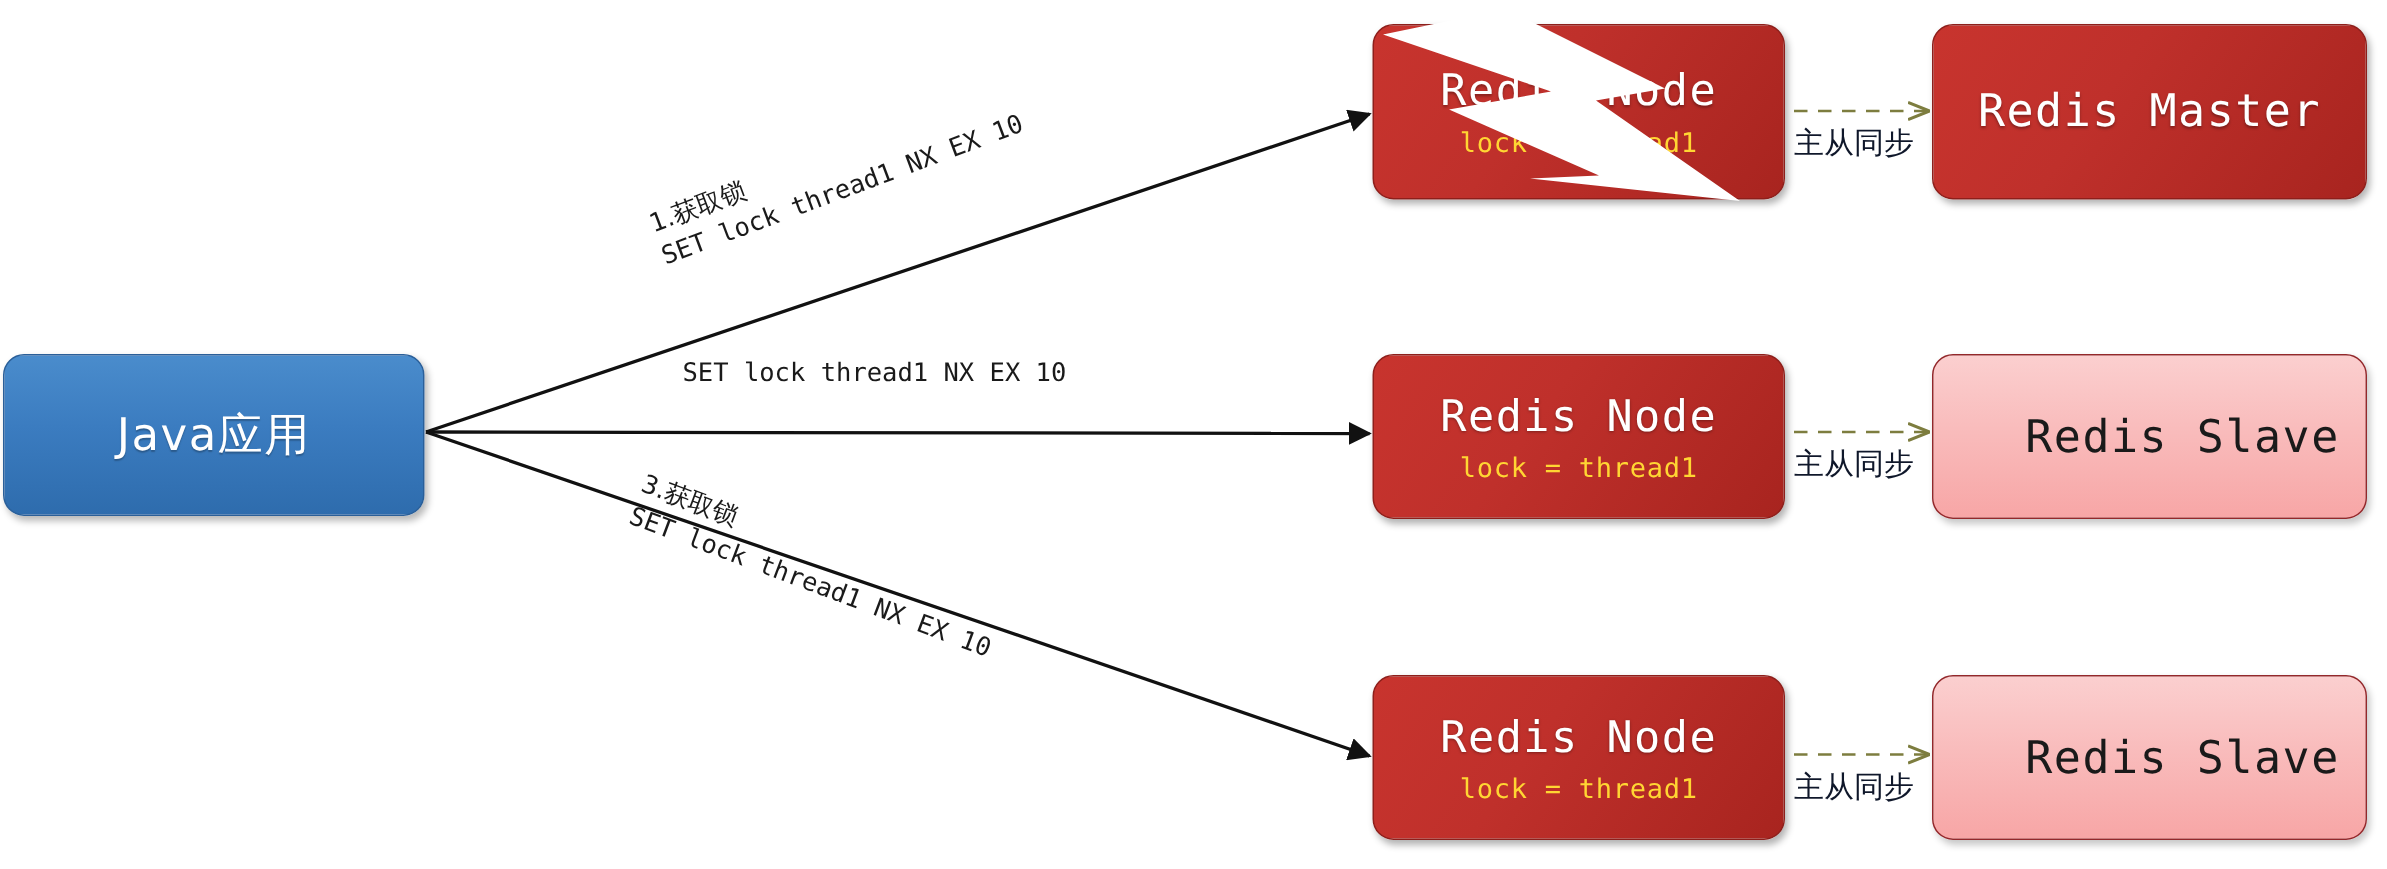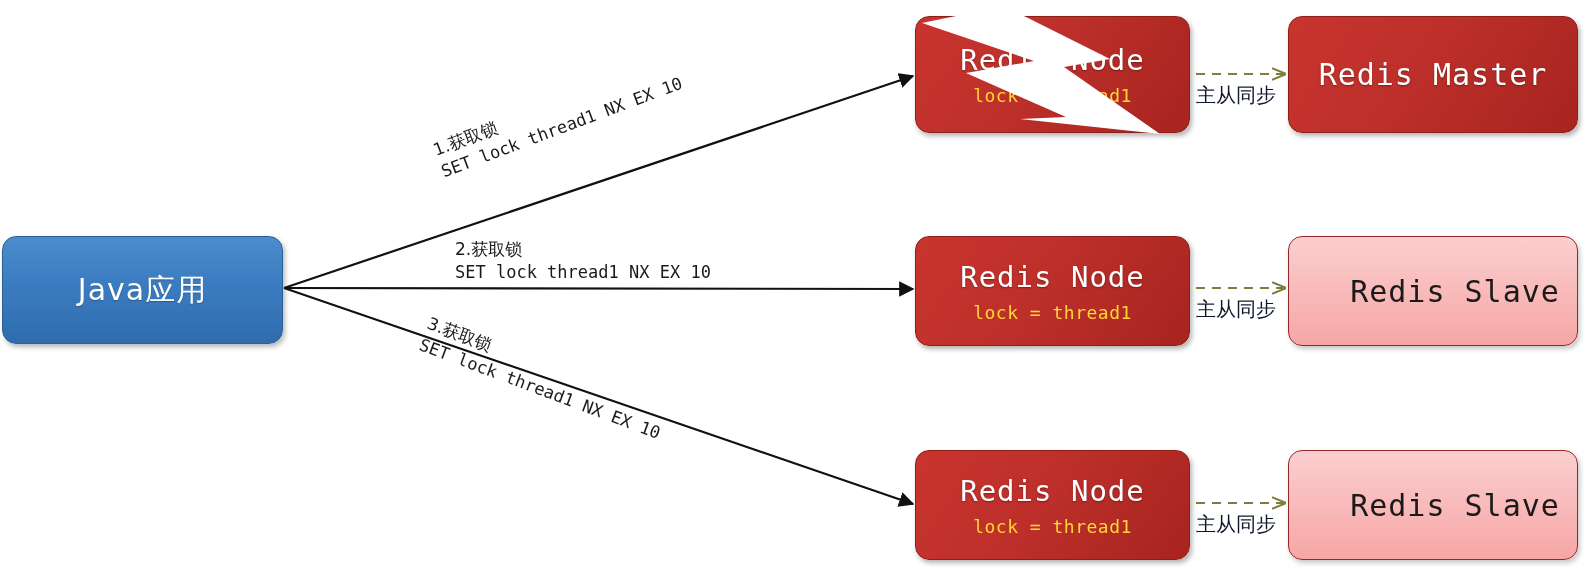--- a/index.html
+++ b/index.html
@@ -220,21 +220,20 @@
   <div class="node node-slave" style="left:1288px; top:450px; width:290px; height:110px;">
     <span class="slave-title">Redis Slave</span>
   </div>
 
   <div class="edge-label lbl-1">
     <div class="cn">1.获取锁</div>
     <div class="mono">SET lock thread1 NX EX 10</div>
   </div>
 
   <div class="edge-label lbl-2">
-    <div class="cn">2.获取锁</div>
     <div class="mono">SET lock thread1 NX EX 10</div>
   </div>
 
   <div class="edge-label lbl-3">
     <div class="cn">3.获取锁</div>
     <div class="mono">SET lock thread1 NX EX 10</div>
   </div>
 
 </div>
 

